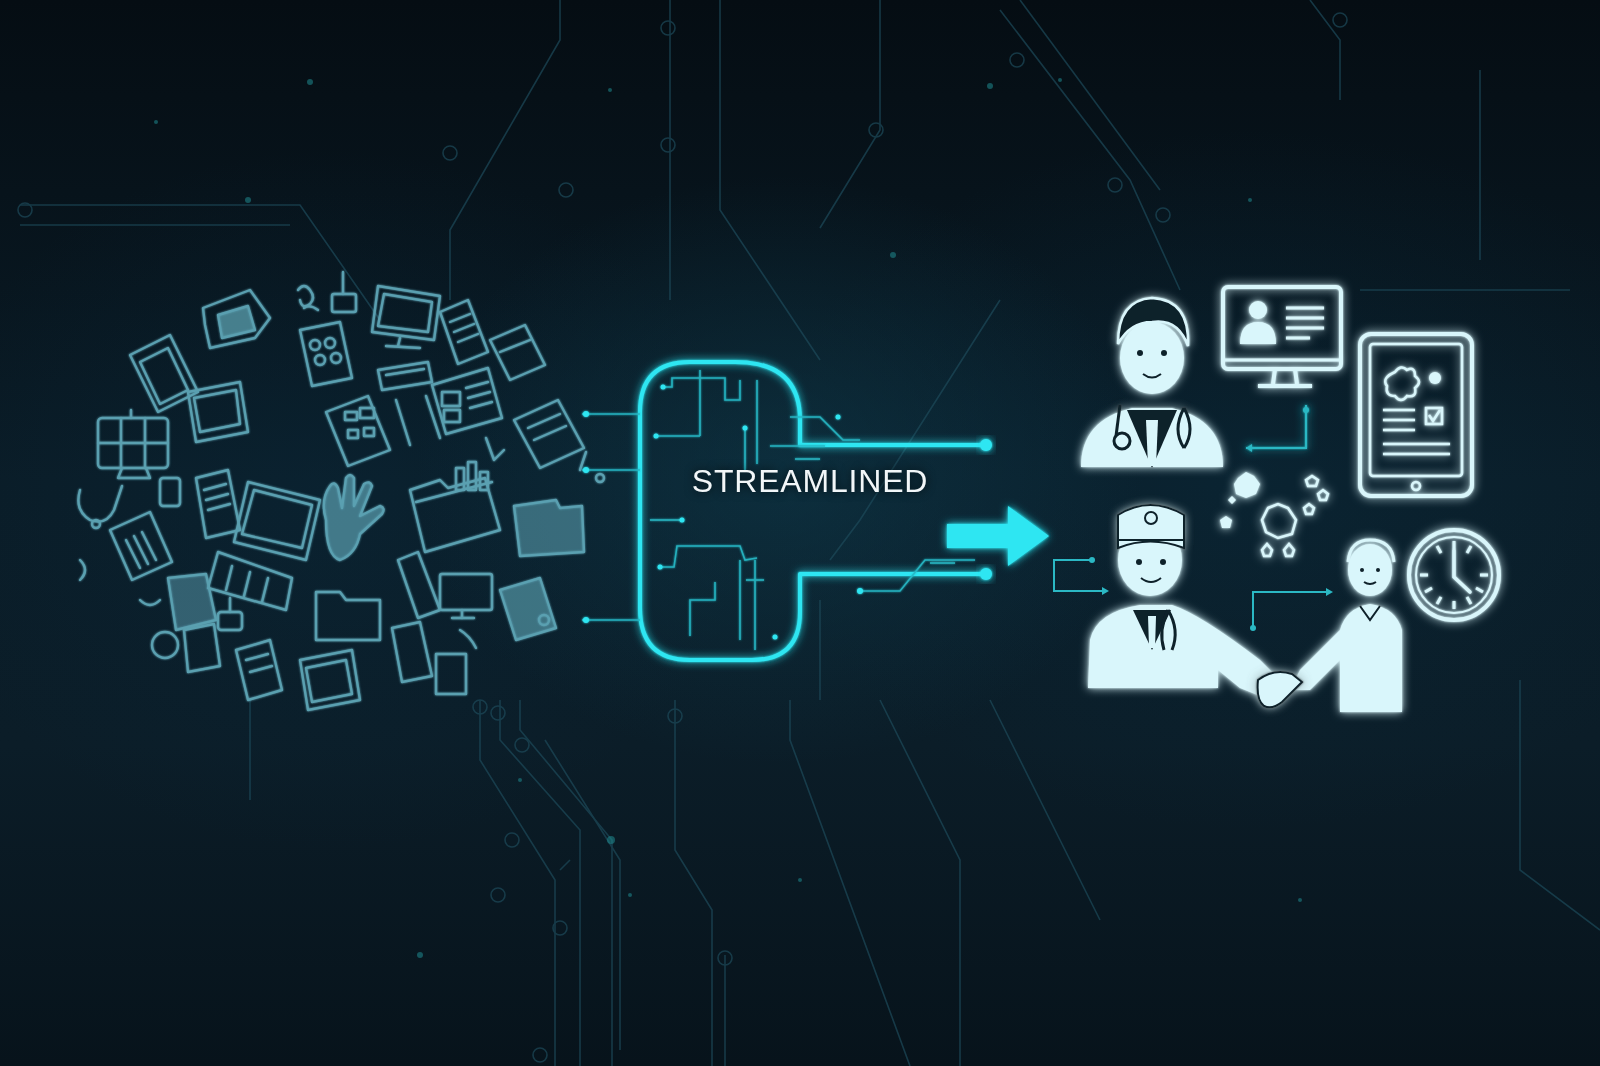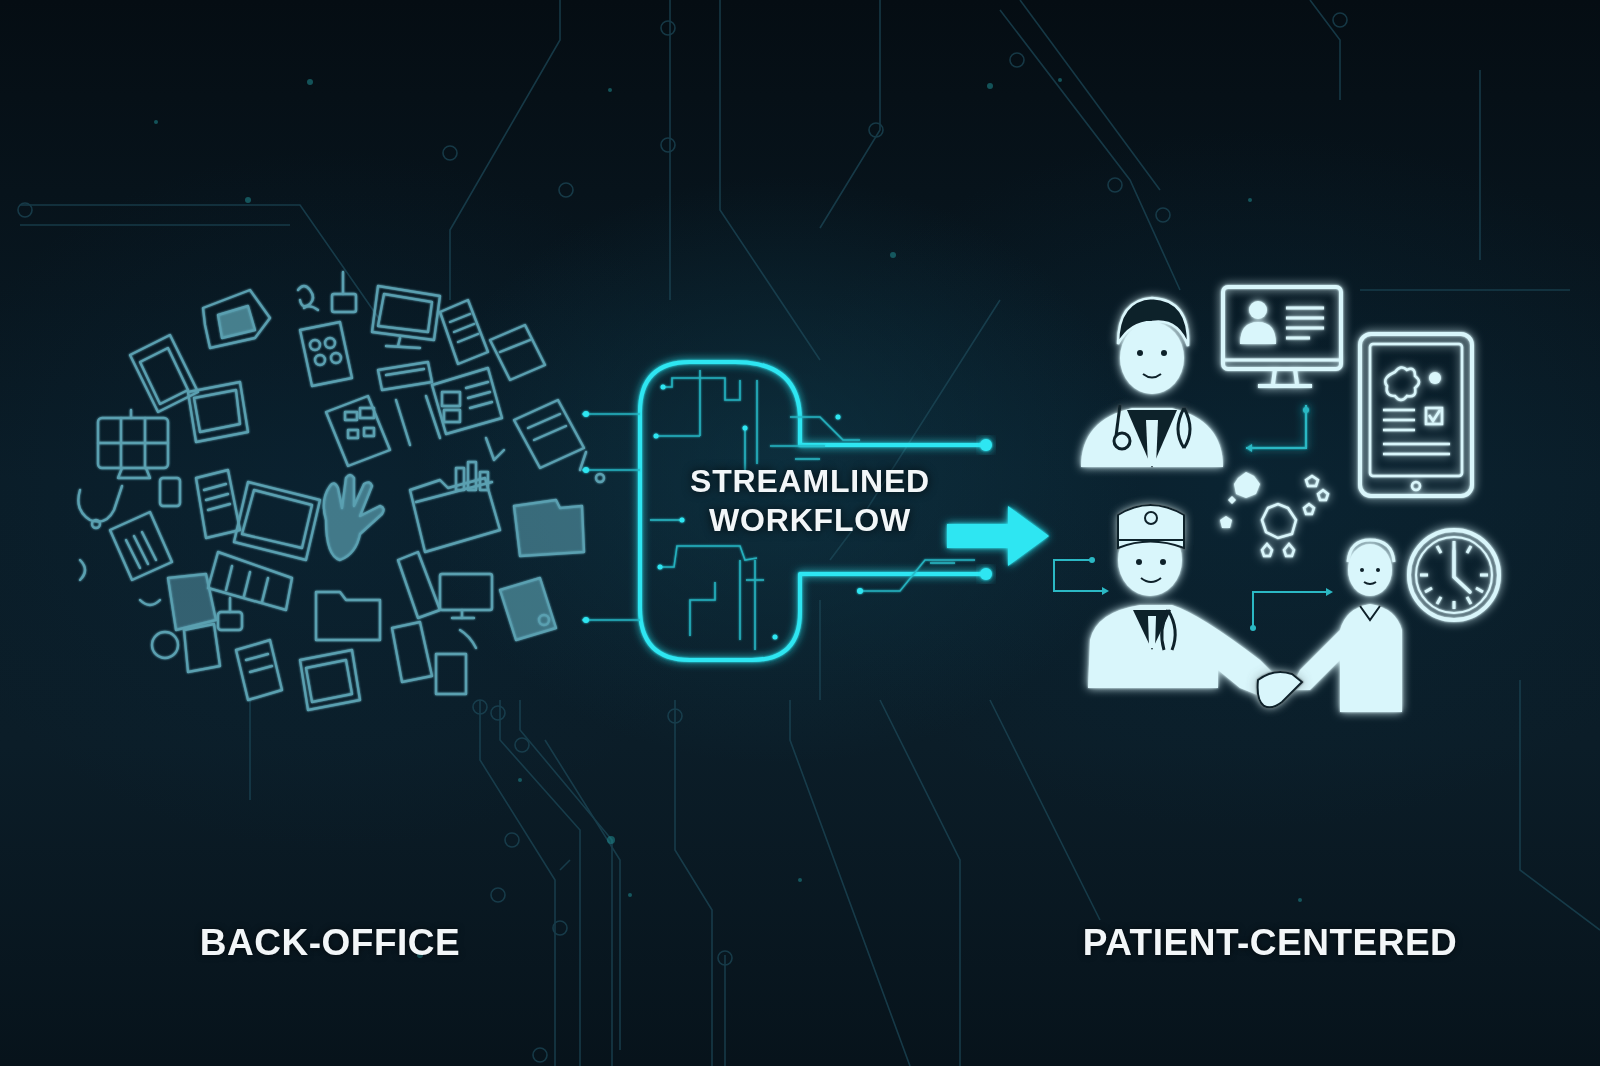--- a/index.html
+++ b/index.html
@@ -21,21 +21,21 @@
     svg.layer { position: absolute; left: 0; top: 0; }
     .label {
       position: absolute;
       color: #f2f6f8;
       text-align: center;
       text-transform: uppercase;
       letter-spacing: 0.5px;
       line-height: 1.22;
       text-shadow: 0 0 6px rgba(0,0,0,0.6);
     }
-    .label span { display: block; font-weight: bold; }
+    .label span { display: block; }
     .label-left { left: 180px; top: 920px; width: 300px; font-size: 37px; }
     .label-right { left: 1030px; top: 920px; width: 480px; font-size: 37px; }
     .label-center {
       left: 640px; top: 462px; width: 340px; font-size: 32px;
       text-shadow: 0 0 10px rgba(0,0,0,0.8);
       letter-spacing: 0.8px;
     }
   </style>
 </head>
 <body>
@@ -515,23 +515,20 @@
     <g fill="#2bb8c4">
       <circle cx="1092" cy="560" r="3"></circle>
       <path d="M1102 587 l7 4 l-7 4 Z"></path>
       <circle cx="1253" cy="628" r="3"></circle>
       <path d="M1326 588 l7 4 l-7 4 Z"></path>
     </g>
   </svg>
 
   <div class="label label-center">
     <span>STREAMLINED</span>
-    <span>WORKFLOW</span>
   </div>
 
   <div class="label label-left">
-    <span>BACK-OFFICE</span>
   </div>
 
   <div class="label label-right">
-    <span>PATIENT-CENTERED</span>
   </div>
 </div>
 
 </body></html>

